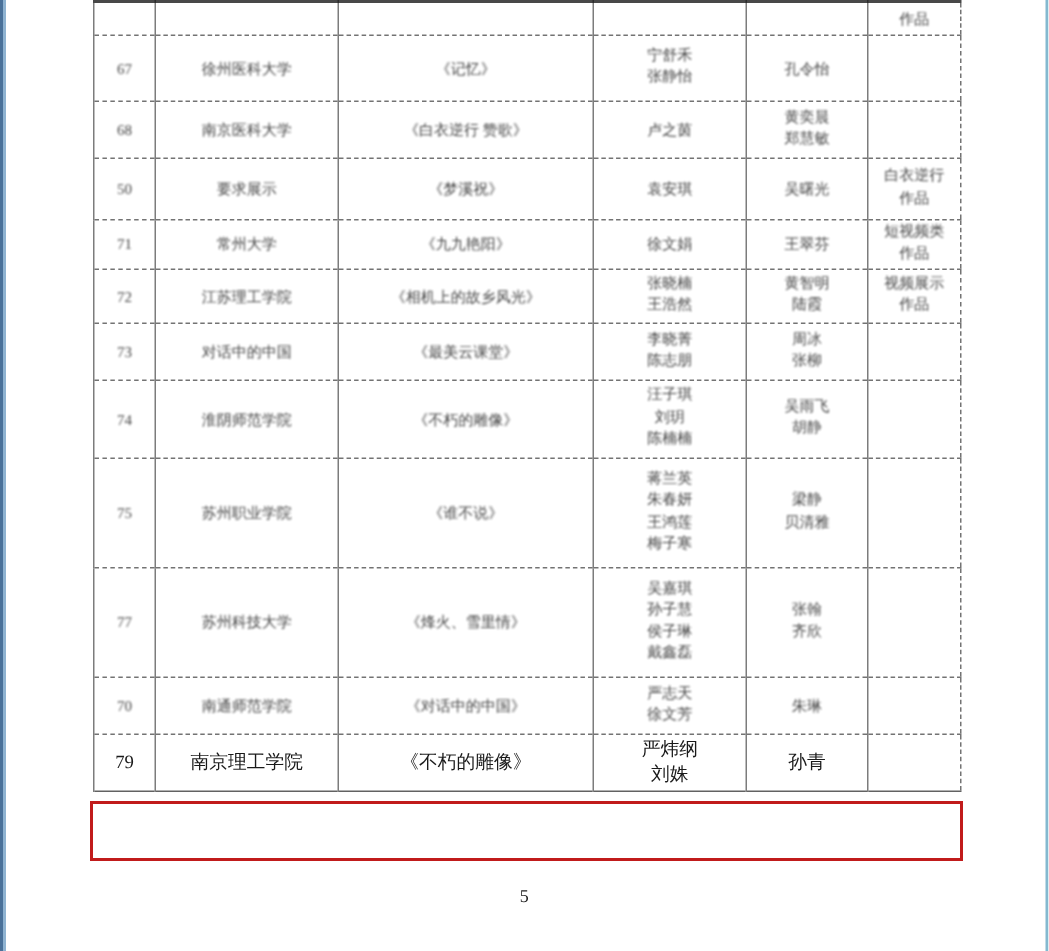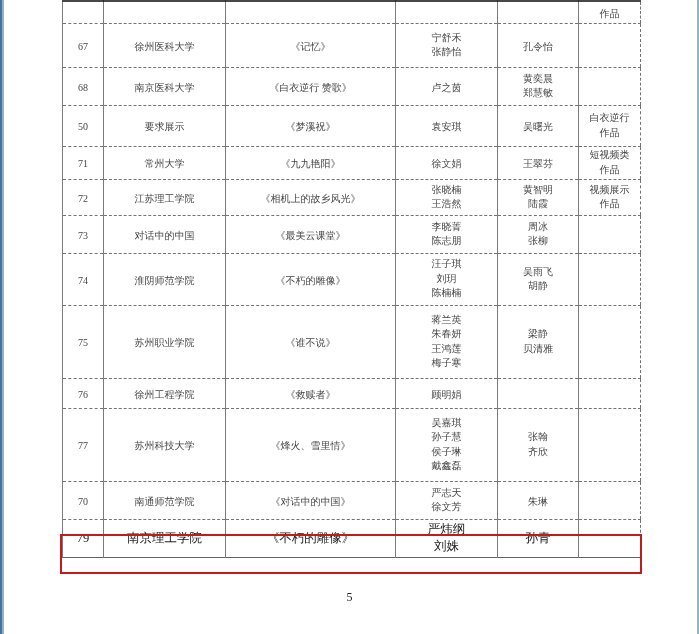--- a/index.html
+++ b/index.html
@@ -136,28 +136,20 @@
             <td><span class="ct">苏州职业学院</span></td>
             <td><span class="ct">《谁不说》</span></td>
             <td><span class="ct">蒋兰英
 朱春妍
 王鸿莲
 梅子寒</span></td>
             <td><span class="ct">梁静
 贝清雅</span></td>
             <td><span class="ct"></span></td>
           </tr>
-          <tr class="scan " style="height: 30px;">
-            <td><span class="ct">76</span></td>
-            <td><span class="ct">徐州工程学院</span></td>
-            <td><span class="ct">《救赎者》</span></td>
-            <td><span class="ct">顾明娟</span></td>
-            <td><span class="ct"></span></td>
-            <td><span class="ct"></span></td>
-          </tr>
           <tr class="scan " style="height: 73px;">
             <td><span class="ct">77</span></td>
             <td><span class="ct">苏州科技大学</span></td>
             <td><span class="ct">《烽火、雪里情》</span></td>
             <td><span class="ct">吴嘉琪
 孙子慧
 侯子琳
 戴鑫磊</span></td>
             <td><span class="ct">张翰
 齐欣</span></td>

